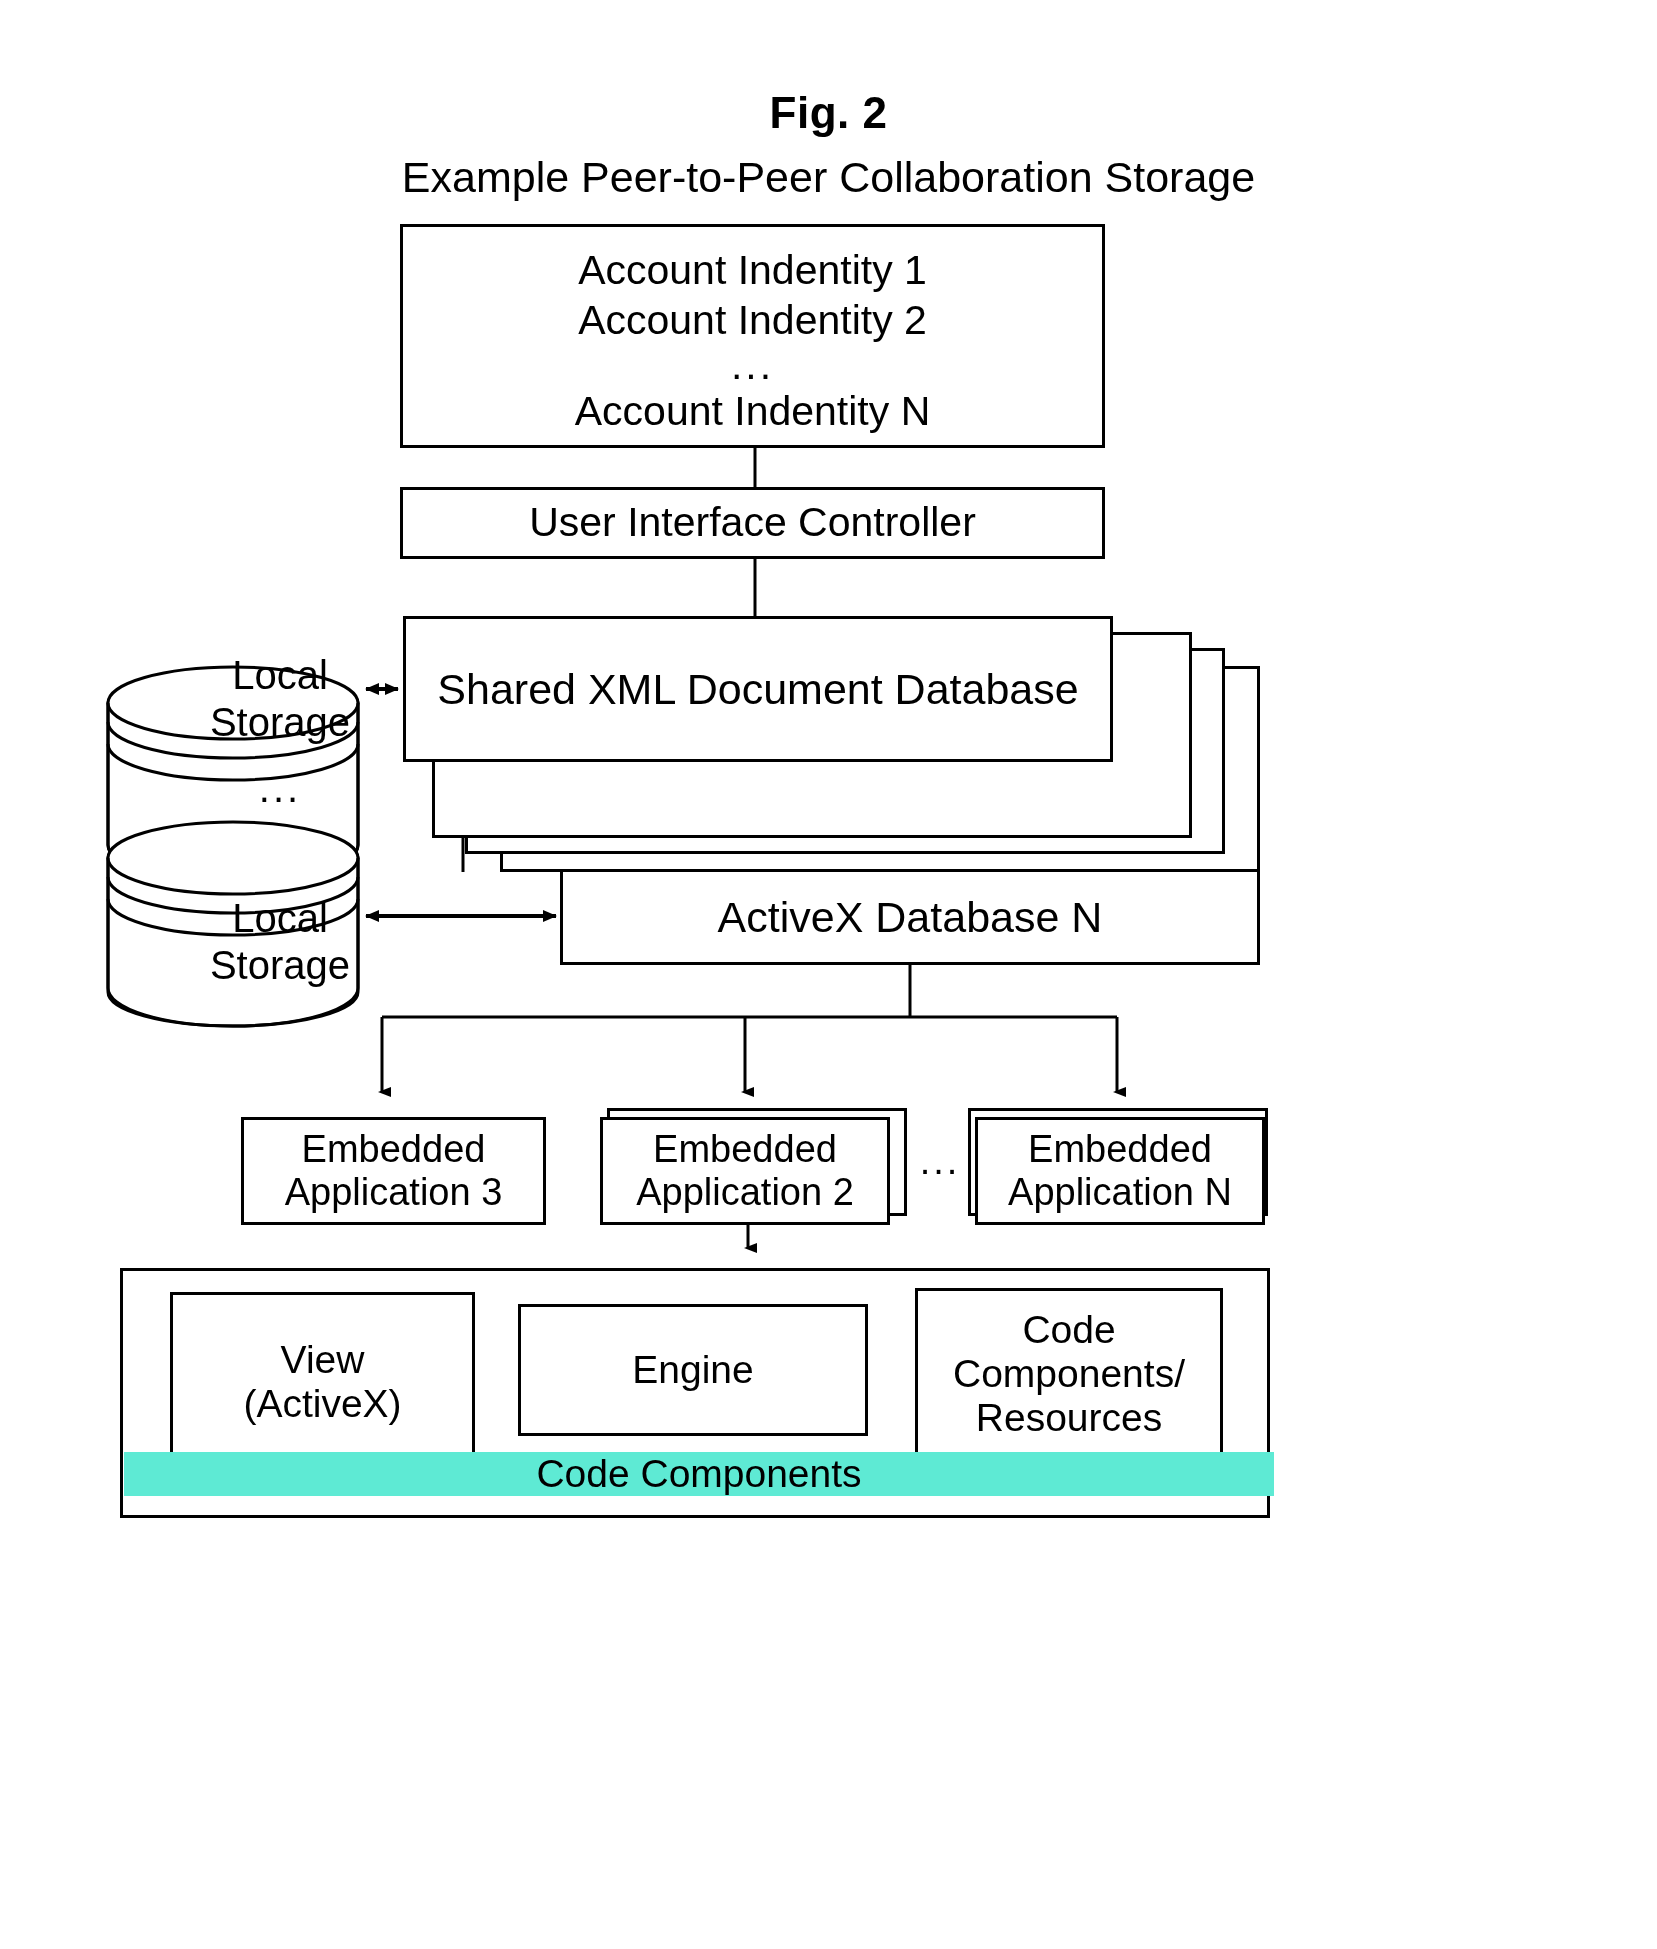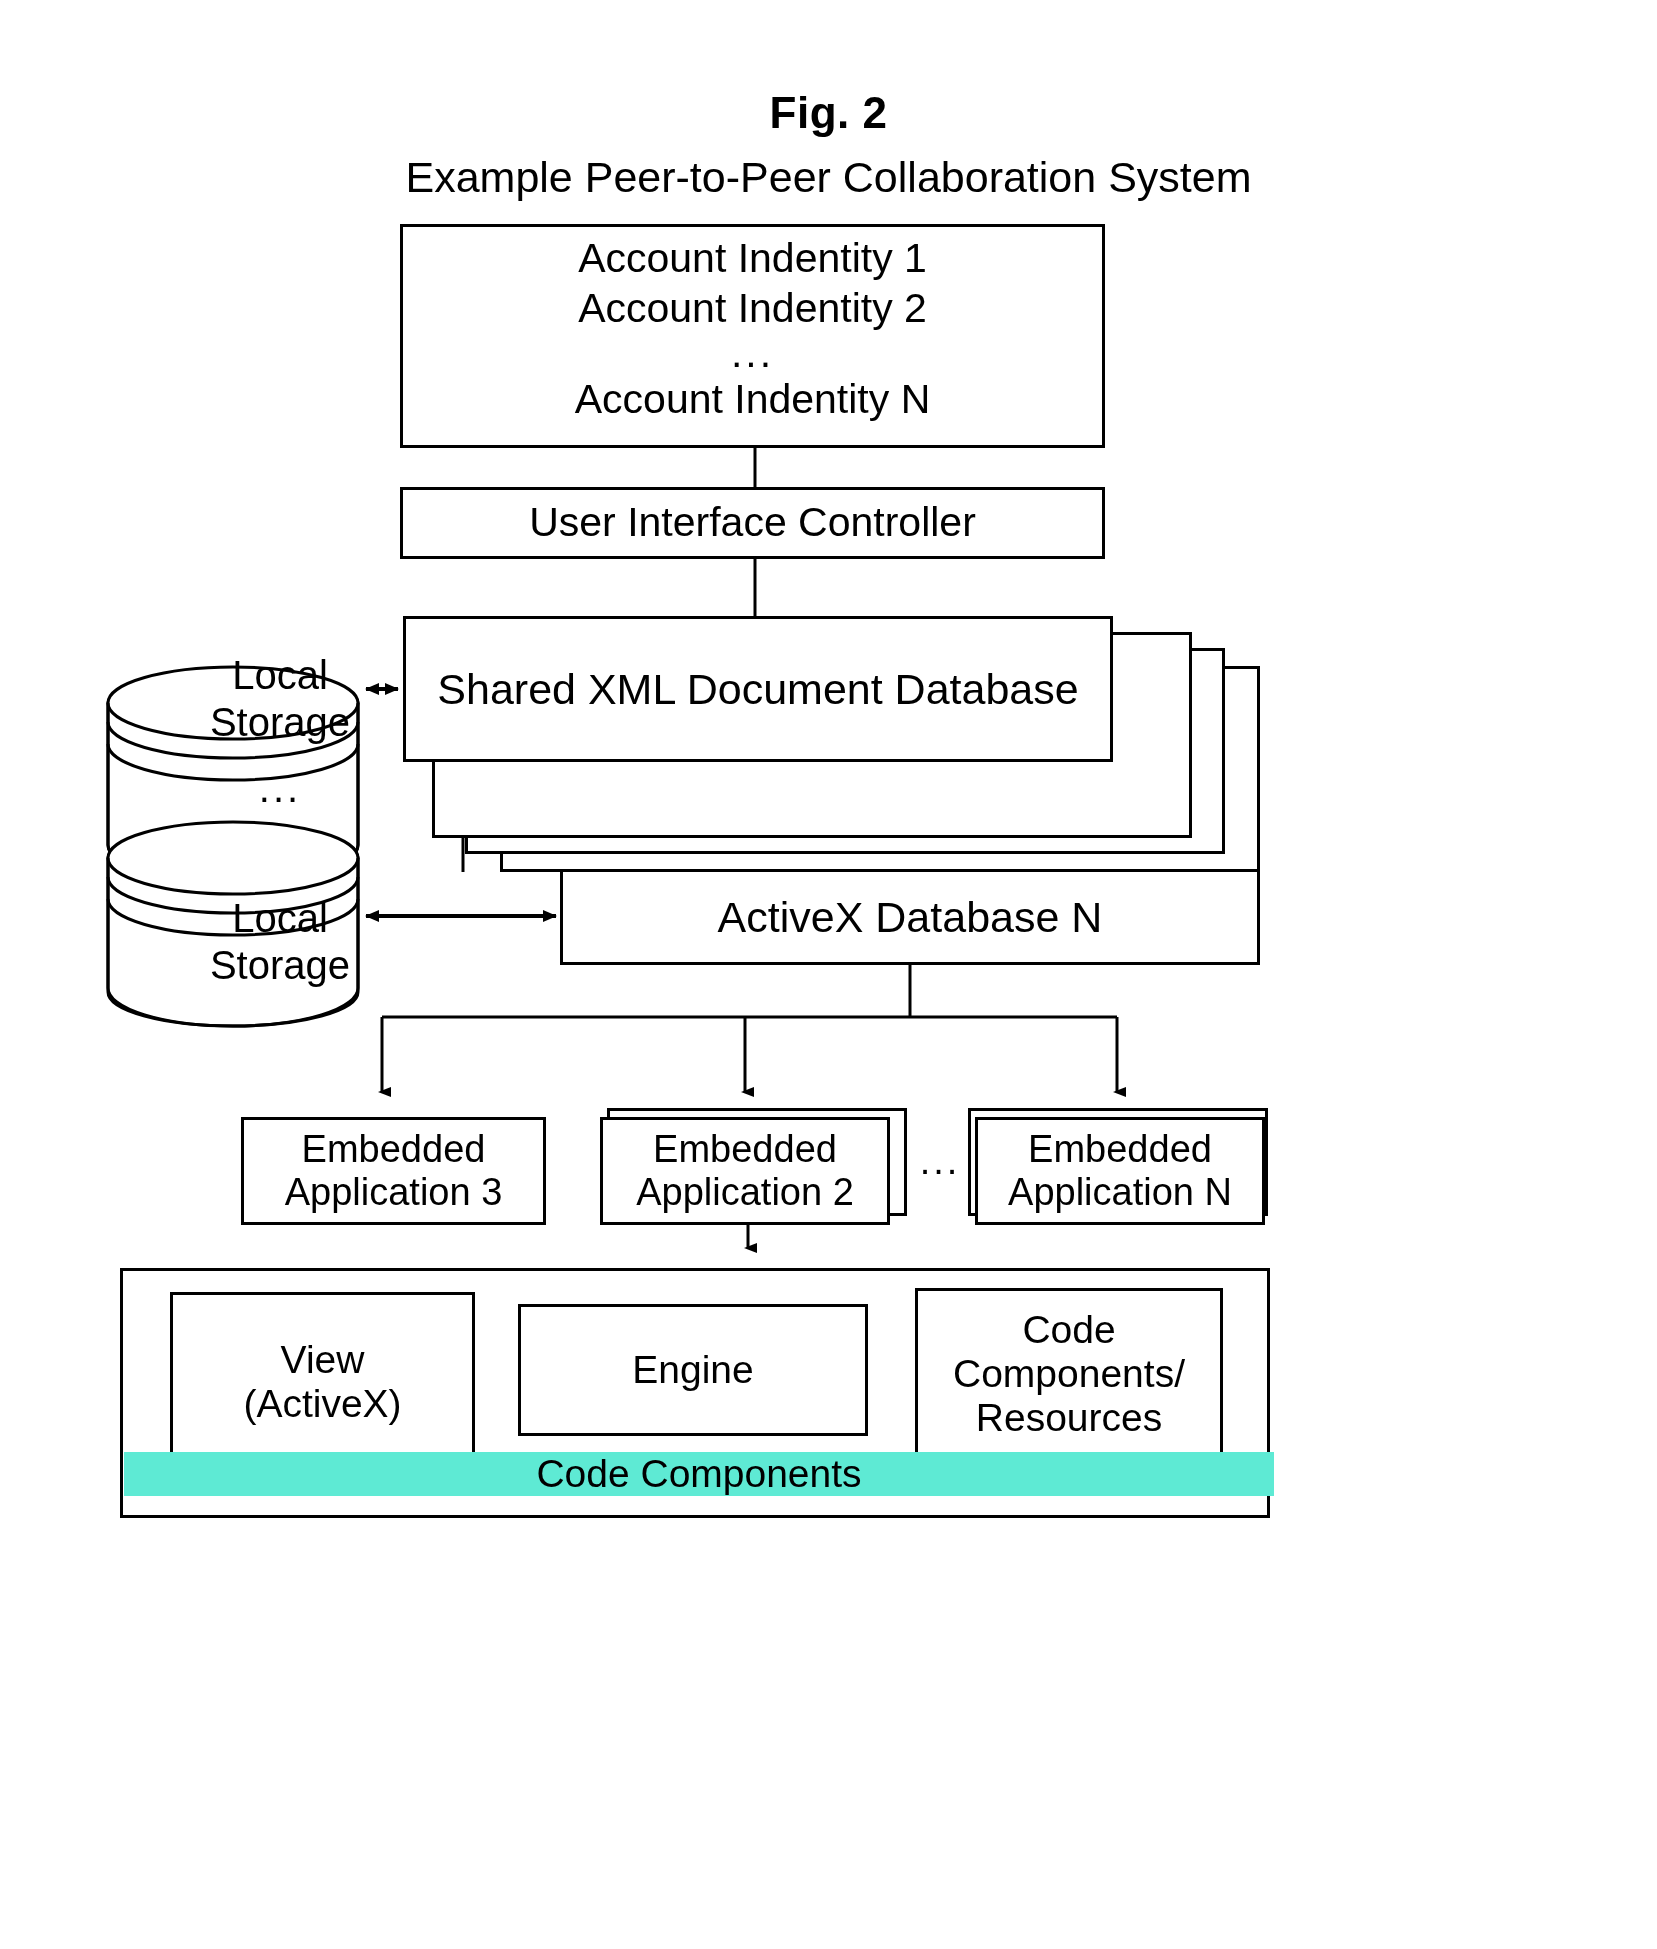--- a/index.html
+++ b/index.html
@@ -51,21 +51,21 @@
   .box .line {
     font-size: 40px;
     line-height: 1.12;
     white-space: nowrap;
   }
 
   
   #account-box {
     left: 400px; top: 224px; width: 705px; height: 224px;
     justify-content: flex-start;
-    padding-top: 6px;
+    padding-top: 18px;
   }
   #account-box .line { font-size: 41px; line-height: 1.22; }
   #account-box .dots { font-size: 41px; line-height: 1.0; letter-spacing: 3px; }
 
   
   #uic-box {
     left: 400px; top: 487px; width: 705px; height: 72px; justify-content: center;
   }
   #uic-box .line { font-size: 41px; }
 
@@ -198,21 +198,21 @@
       <ellipse cx="233" cy="858" rx="125" ry="36" fill="#fff"></ellipse>
       <path d="M108,877 A125,36 0 0 0 358,877" fill="none"></path>
       <path d="M108,899 A125,36 0 0 0 358,899" fill="none"></path>
       <path d="M108,992 A125,34 0 0 0 358,992" fill="none"></path>
       <line x1="108" y1="858" x2="108" y2="992"></line>
       <line x1="358" y1="858" x2="358" y2="992"></line>
     </g>
   </svg>
 
   <div class="abs" id="fig-label">Fig. 2</div>
-  <div class="abs" id="fig-title">Example Peer-to-Peer Collaboration System</div>
+  <div class="abs" id="fig-title">Example Peer-to-Peer Collaboration Storage</div>
 
   <div class="abs box" id="account-box">
     <div class="line">Account Indentity 1</div>
     <div class="line">Account Indentity 2</div>
     <div class="dots">...</div>
     <div class="line">Account Indentity N</div>
   </div>
 
   <div class="abs box" id="uic-box">
     <div class="line">User Interface Controller</div>

